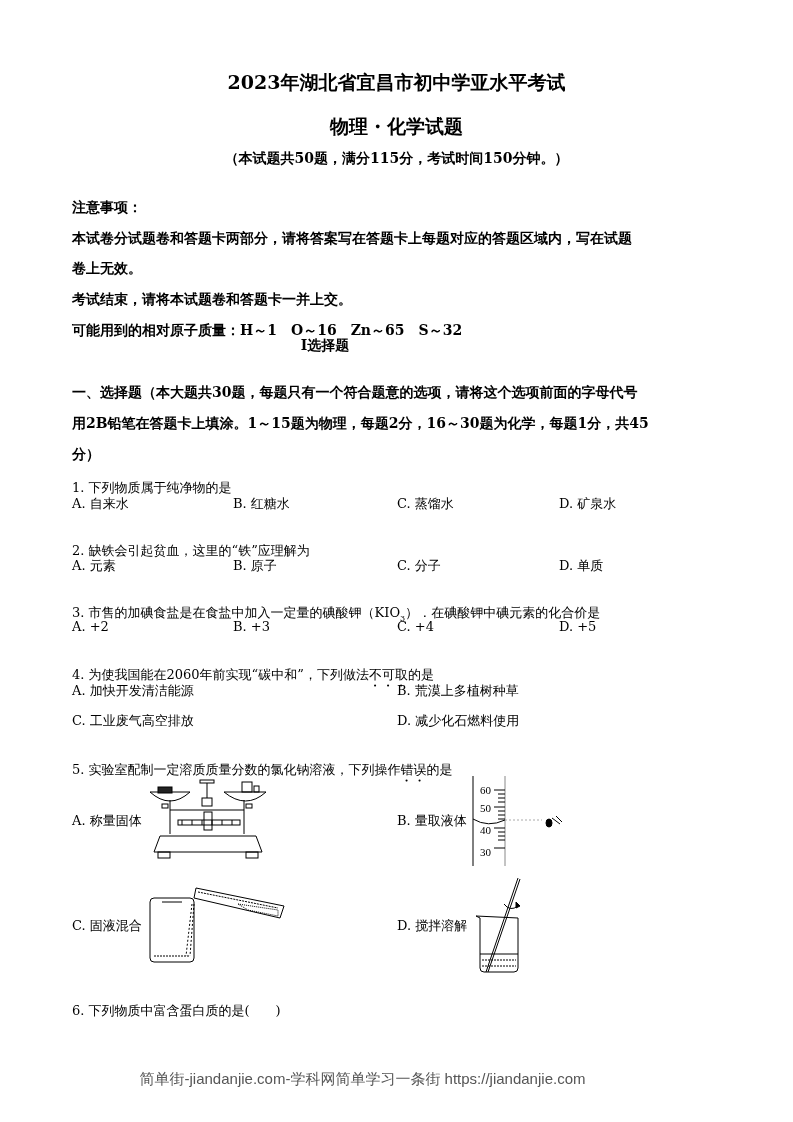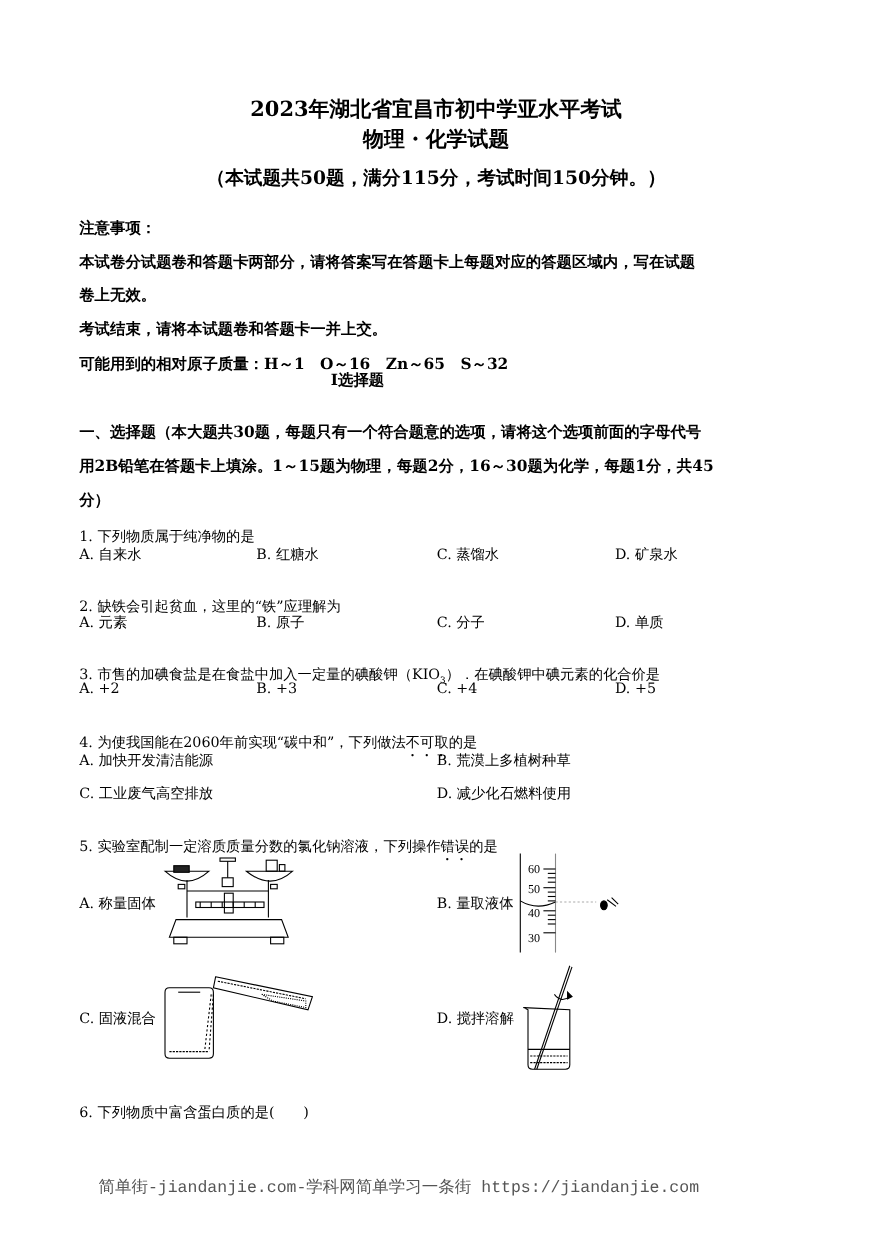--- a/index.html
+++ b/index.html
@@ -1,30 +1,30 @@
 <!DOCTYPE html>
 <html><head>
   <meta charset="utf-8">
   <style>
     html, body { margin: 0; padding: 0; background: #ffffff; }
     body { width: 793px; height: 1122px; position: relative; overflow: hidden;
            font-family: "DejaVu Serif", "Liberation Serif", serif; color: #000; }
     .abs { position: absolute; }
-    .title1 { top: 70px; left: 0; width: 793px; text-align: center; font-size: 19px; font-weight: bold; margin-top: 16px; }
+    .title1 { top: 70px; left: 0; width: 793px; text-align: center; font-size: 19px; font-weight: bold; }
     .title2 { top: 114px; left: 0; width: 793px; text-align: center; font-size: 19px; font-weight: bold; }
-    .title3 { top: 150px; left: 0; width: 793px; text-align: center; font-size: 17px; font-weight: bold; }
+    .title3 { top: 150px; left: 0; width: 793px; text-align: center; font-size: 14px; font-weight: bold; }
     .bold { font-weight: bold; font-size: 14px; }
     .line { left: 72px; white-space: nowrap; margin-top: 16px; }
     .sec { top: 337px; left: 0; width: 650px; text-align: center; font-size: 14px; font-weight: bold; }
     .q { font-size: 13px; white-space: nowrap; }
     .opt { font-size: 13px; white-space: nowrap; }
     .dot { text-emphasis: dot; -webkit-text-emphasis: dot; text-emphasis-position: under; text-align: right; -webkit-text-emphasis-position: under; }
     sub { font-size: 8px; }
     .footer { top: 1070px; left: 0; width: 725px; text-align: center; font-size: 15px; color: #555;
-              font-family: Liberation Mono, monospace; }
+              font-family: Liberation Sans, sans-serif; }
     svg { position: absolute; overflow: visible; }
   </style>
 </head>
 <body>
 
 <div class="abs title1">2023年湖北省宜昌市初中学亚水平考试</div>
 <div class="abs title2">物理・化学试题</div>
 <div class="abs title3">（本试题共50题，满分115分，考试时间150分钟。）</div>
 
 <div class="abs line bold" style="top:183px">注意事项：</div>

